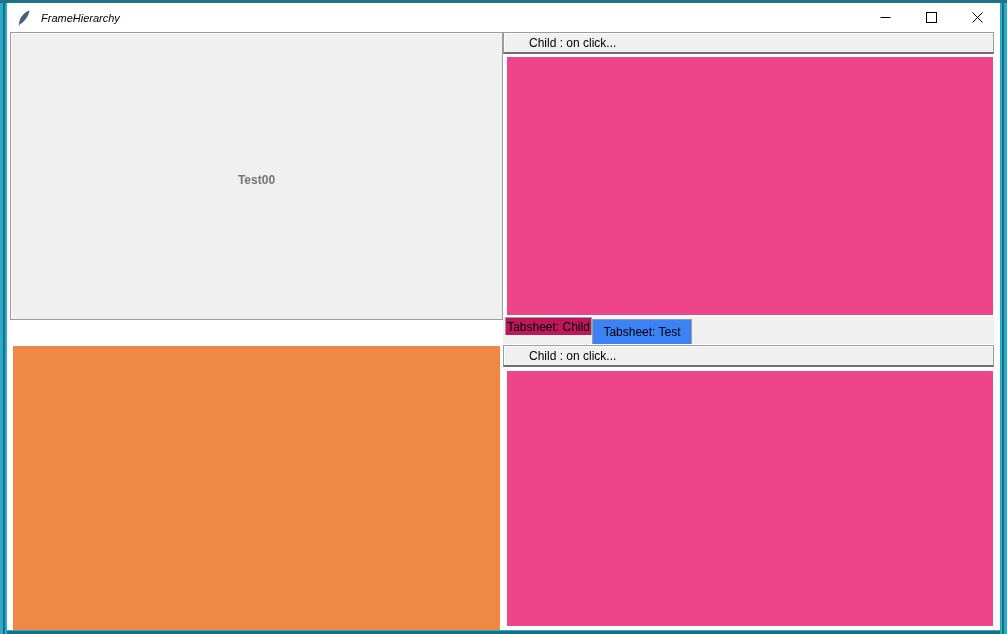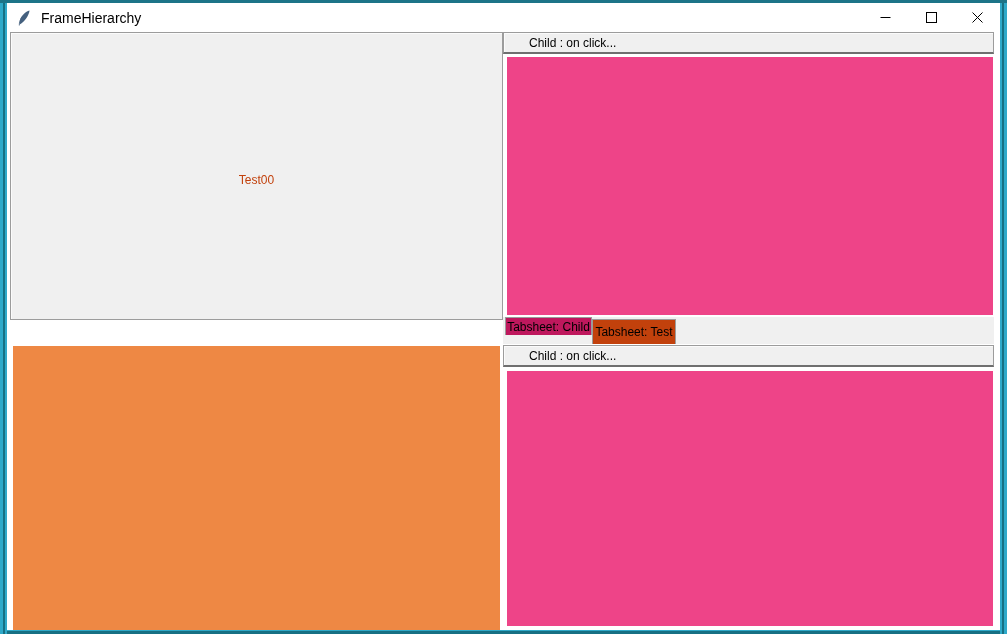--- a/index.html
+++ b/index.html
@@ -14,21 +14,21 @@
                    background:linear-gradient(to right,#2fa9c9 0 3px,#177083 3px 5px,#2fa9c9 5px 7px); }
   .border-right  { position:absolute; top:3px; bottom:0; right:0; width:7px;
                    background:linear-gradient(to left,#2fa9c9 0 3px,#177083 3px 5px,#2fa9c9 5px 7px); }
   .border-bottom { position:absolute; bottom:0; left:7px; right:7px; height:4px;
                    background:linear-gradient(to bottom,#2fa9c9 0 1px,#177083 1px 4px); }
 
   
   .title-bar { position:absolute; top:3px; left:7px; right:7px; height:29px; background:#fff;
                display:flex; align-items:center; }
   .app-icon { width:16px; height:16px; margin-left:9px; display:flex; align-items:center; justify-content:center; }
-  .window-title { margin-left:9px; font-size:14px; }
+  .window-title { margin-left:9px; font-size:11px;font-style:italic; }
   .window-controls { margin-left:auto; display:flex; height:100%; }
   .win-btn { width:46px; height:100%; display:flex; align-items:center; justify-content:center; background:#fff; border:none; cursor:default; }
 
   
   .content { position:absolute; top:32px; left:7px; right:7px; bottom:4px; background:#fff; }
 
   .tkframe { position:absolute; background:#f0f0f0; border:1px solid #9c9c9c;
              box-shadow:inset 1px 1px 0 #fbfbfb; }
   .header-bar { position:absolute; background:#f0f0f0; border:1px solid #9c9c9c; border-bottom:2px solid #6f6f6f;
                 box-shadow:inset 1px 1px 0 #fbfbfb; display:flex; align-items:center; justify-content:flex-start; }
@@ -44,21 +44,21 @@
 
   
   .header-child-top    { left:496px; top:0;     width:491px; height:22px; }
   .header-child-top span { left:25px; }
   .frame-child-top     { left:500px; top:25px;  width:486px; height:258px; }
 
   .tab-row  { position:absolute; left:496px; top:285px; width:491px; height:27px; background:#f0f0f0; }
   .tab { position:absolute; display:flex; align-items:center; justify-content:center;
          border:1px solid #9c9c9c; border-bottom:none; }
   .tab-selected   { left:2px;  top:0;   width:87px; height:18px; background:#be185d; z-index:2; }
-  .tab-unselected { left:89px; top:2px; width:84px; height:25px; background:#c2410c; }
+  .tab-unselected { left:89px; top:2px; width:100px; height:25px; background:#3b82f6; }
 
   .header-child-bottom { left:496px; top:313px; width:491px; height:22px; }
   .header-child-bottom span { left:25px; }
   .frame-child-bottom  { left:500px; top:339px; width:486px; height:255px; }
 
   svg { display:block; }
 </style>
 </head>
 <body>
 
@@ -99,21 +99,21 @@
               <line x1="10.5" y1="0.5" x2="0.5" y2="10.5" stroke="#000" stroke-width="1"></line>
             </svg>
         </span>
       </button>
     </div>
   </div>
 
   <div class="content">
 
     <div class="tkframe frame-test00" style="background-color: rgb(240, 240, 240);">
-      <div class="frame-test00-label" style="color: #c2410c;">Test00</div>
+      <div class="frame-test00-label" style="color: #737373; font-weight: bold;">Test00</div>
     </div>
 
 
     <div class="colorframe frame-test-body" style="background-color: rgb(238, 136, 68);"></div>
 
     <div class="header-bar header-child-top">
       <span>Child : on click...</span>
     </div>
 
     <div class="colorframe frame-child-top" style="background-color: rgb(238, 68, 136);"></div>

